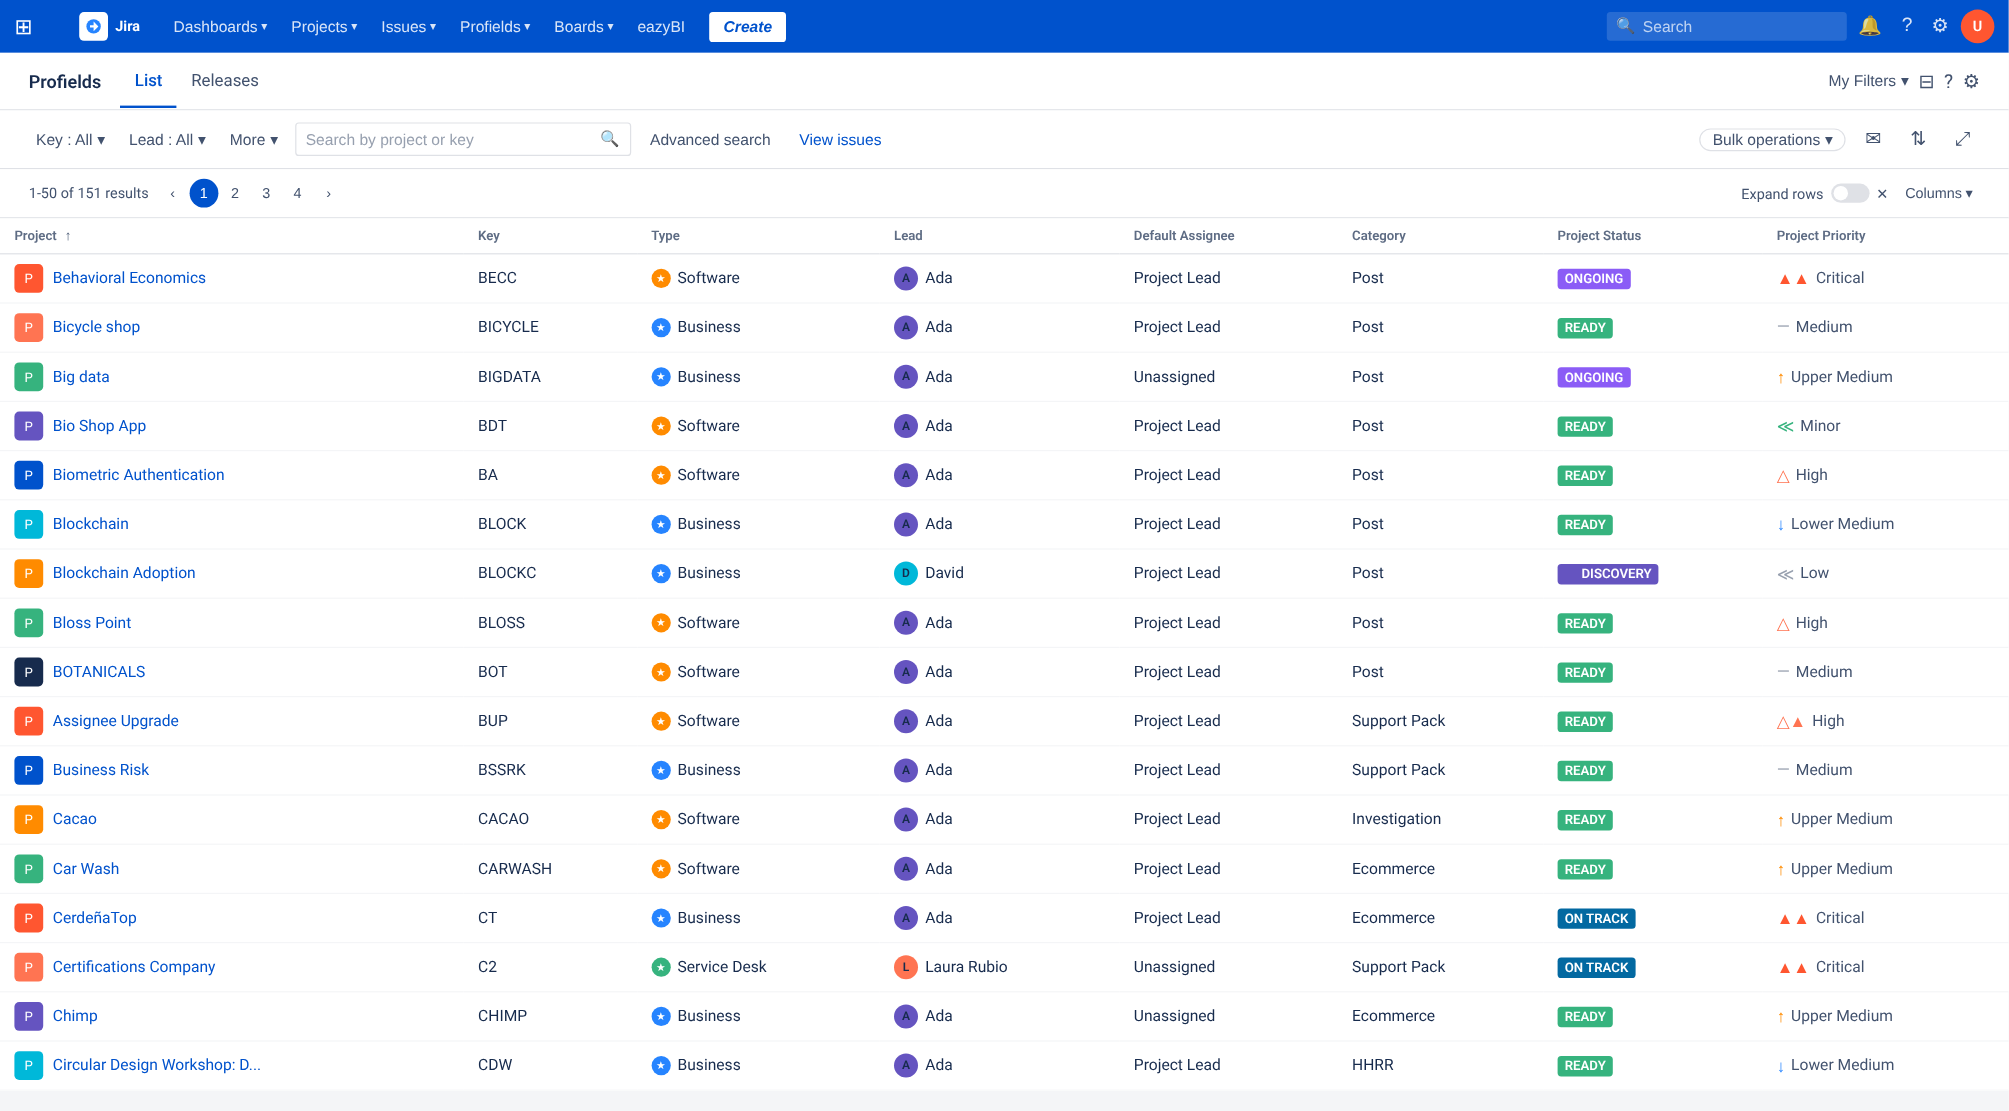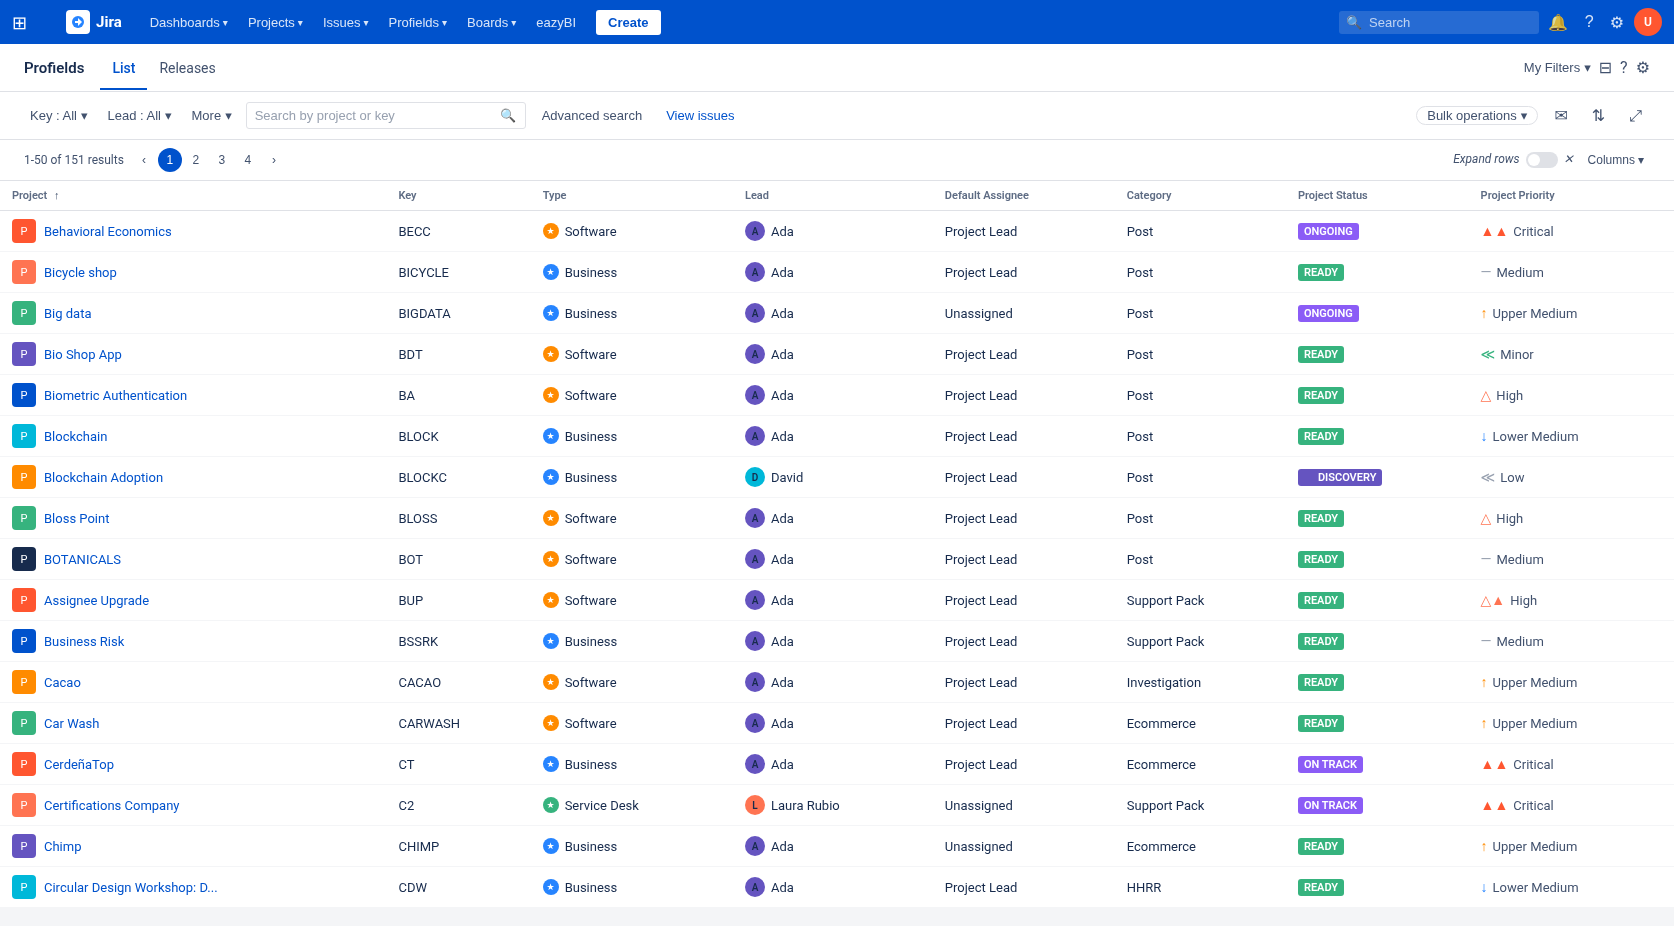--- a/index.html
+++ b/index.html
@@ -1,26 +1,26 @@
 <!DOCTYPE html>
 <html><head>
   <meta charset="utf-8">
   <style>
     * { box-sizing: border-box; margin: 0; padding: 0; }
     body { font-family: -apple-system, BlinkMacSystemFont, "Segoe UI", Roboto, sans-serif; font-size: 13px; background: #f4f5f7; color: #172b4d; }
 
     
     .top-nav { background: #0052cc; display: flex; align-items: center; height: 44px; padding: 0 12px; gap: 4px; }
     .top-nav .grid-icon { color: white; font-size: 18px; margin-right: 4px; cursor: pointer; }
-    .top-nav .logo { display: flex; align-items: center; color: white; font-weight: 700; font-size: 15px; margin-right: 16px; gap: 6px; padding-left: 31px; }
+    .top-nav .logo { display: flex; align-items: center; color: white; font-weight: 700; font-size: 12px; margin-right: 16px; gap: 6px; padding-left: 31px; }
     .top-nav .logo-icon { background: white; border-radius: 4px; width: 24px; height: 24px; display: flex; align-items: center; justify-content: center; }
     .top-nav .logo-icon svg { width: 16px; height: 16px; }
     .nav-btn { background: transparent; border: none; color: rgba(255,255,255,0.85); font-size: 13px; cursor: pointer; padding: 4px 8px; border-radius: 3px; display: flex; align-items: center; gap: 3px; white-space: nowrap; }
     .nav-btn .chevron { font-size: 10px; }
-    .create-btn { background: white; color: #0052cc; font-weight: 600; border: none; border-radius: 3px; padding: 5px 12px; cursor: pointer; font-size: 13px; margin-left: 8px; }
+    .create-btn { background: white; color: #0052cc; font-weight: 600; border: none; border-radius: 3px; padding: 5px 12px; cursor: pointer; font-size: 13px; margin-left: 8px; font-style: italic; }
     .nav-spacer { flex: 1; }
     .nav-search { display: flex; align-items: center; background: rgba(255,255,255,0.15); border-radius: 3px; padding: 4px 8px; gap: 6px; color: rgba(255,255,255,0.8); font-size: 13px; width: 200px; cursor: text; }
     .nav-search input { background: transparent; border: none; color: white; font-size: 13px; outline: none; width: 150px; }
     .nav-search input::placeholder { color: rgba(255,255,255,0.7); }
     .nav-icon-btn { background: transparent; border: none; color: rgba(255,255,255,0.85); font-size: 16px; cursor: pointer; padding: 4px 6px; border-radius: 3px; }
     .avatar { width: 28px; height: 28px; border-radius: 50%; background: #ff5630; display: flex; align-items: center; justify-content: center; color: white; font-size: 12px; font-weight: 600; cursor: pointer; }
 
     
     .second-nav { background: white; border-bottom: 1px solid #dfe1e6; padding: 0 24px; display: flex; align-items: center; height: 48px; gap: 0; }
     .second-nav-title { font-size: 15px; font-weight: 600; color: #172b4d; margin-right: 16px; }
@@ -43,21 +43,21 @@
     .bulk-ops-btn { display: flex; align-items: center; gap: 4px; border: 1px solid #dfe1e6; background: white; color: #42526e; font-size: 13px; cursor: pointer; padding: 1px 10px; border-radius: 13px; text-align: center; }
     .toolbar-icon-btn { color: #42526e; font-size: 16px; cursor: pointer; background: transparent; border: none; padding: 4px 8px; }
 
     
     .results-bar { padding: 8px 24px; display: flex; align-items: center; gap: 8px; background: white; border-bottom: 1px solid #dfe1e6; }
     .results-text { font-size: 12px; color: #42526e; }
     .pagination { display: flex; align-items: center; gap: 2px; }
     .page-btn { width: 24px; height: 24px; display: flex; align-items: center; justify-content: center; border: none; background: transparent; cursor: pointer; border-radius: 3px; font-size: 12px; color: #42526e; }
     .page-btn.active { background: #0052cc; color: white; border-radius: 50%; }
     .results-spacer { flex: 1; }
-    .expand-rows { display: flex; align-items: flex-start; gap: 6px; font-size: 12px; color: #42526e; font-style: italic; }
+    .expand-rows { display: flex; align-items: flex-end; gap: 6px; font-size: 12px; color: #42526e; }
     .toggle { width: 32px; height: 16px; background: #dfe1e6; border-radius: 8px; position: relative; cursor: pointer; display: inline-block; }
     .toggle-knob { width: 12px; height: 12px; background: white; border-radius: 50%; position: absolute; top: 2px; left: 2px; }
     .columns-btn { display: flex; align-items: center; gap: 3px; border: none; background: transparent; color: #42526e; font-size: 12px; cursor: pointer; padding: 3px 6px; border-radius: 3px; }
 
     
     .table-container { background: white; overflow-x: auto; }
     table { width: 100%; border-collapse: collapse; }
     th { padding: 8px 12px; text-align: left; font-size: 11px; font-weight: 600; color: #5e6c84; border-bottom: 1px solid #dfe1e6; background: white; white-space: nowrap; position: sticky; top: 0; }
     th.sortable { cursor: pointer; }
     td { padding: 8px 12px; border-bottom: 1px solid #f4f5f7; font-size: 13px; color: #172b4d; vertical-align: middle; white-space: nowrap; }
@@ -68,21 +68,21 @@
     .type-icon { width: 16px; height: 16px; border-radius: 50%; display: flex; align-items: center; justify-content: center; font-size: 10px; }
     .type-software { background: #ff8b00; }
     .type-business { background: #2684ff; }
     .type-servicedesk { background: #36b37e; }
     .lead-cell { display: flex; align-items: center; gap: 6px; }
     .lead-avatar { width: 20px; height: 20px; border-radius: 50%; display: flex; align-items: center; justify-content: center; font-size: 10px; font-weight: 600; flex-shrink: 0; }
     .status-badge { display: inline-block; padding: 2px 6px; border-radius: 3px; font-size: 11px; font-weight: 600; text-transform: uppercase; }
     .status-ongoing { background: #8b5cf6; color: white; }
     .status-ready { background: #36b37e; color: white; }
     .status-discovery { background: #6554c0; color: white; padding-left: 20px; }
-    .status-ontrack { background: #8b5cf6; color: white; text-align: center; }
+    .status-ontrack { background: #0369a1; color: white; text-align: center; }
     .priority-cell { display: flex; align-items: center; gap: 5px; font-size: 13px; color: #42526e; }
     .priority-icon { font-size: 14px; }
 
     .sort-arrow { margin-left: 4px; color: #42526e; }
   </style>
 </head>
 <body>
 
 <nav class="top-nav">
   <span class="grid-icon">⊞</span>

